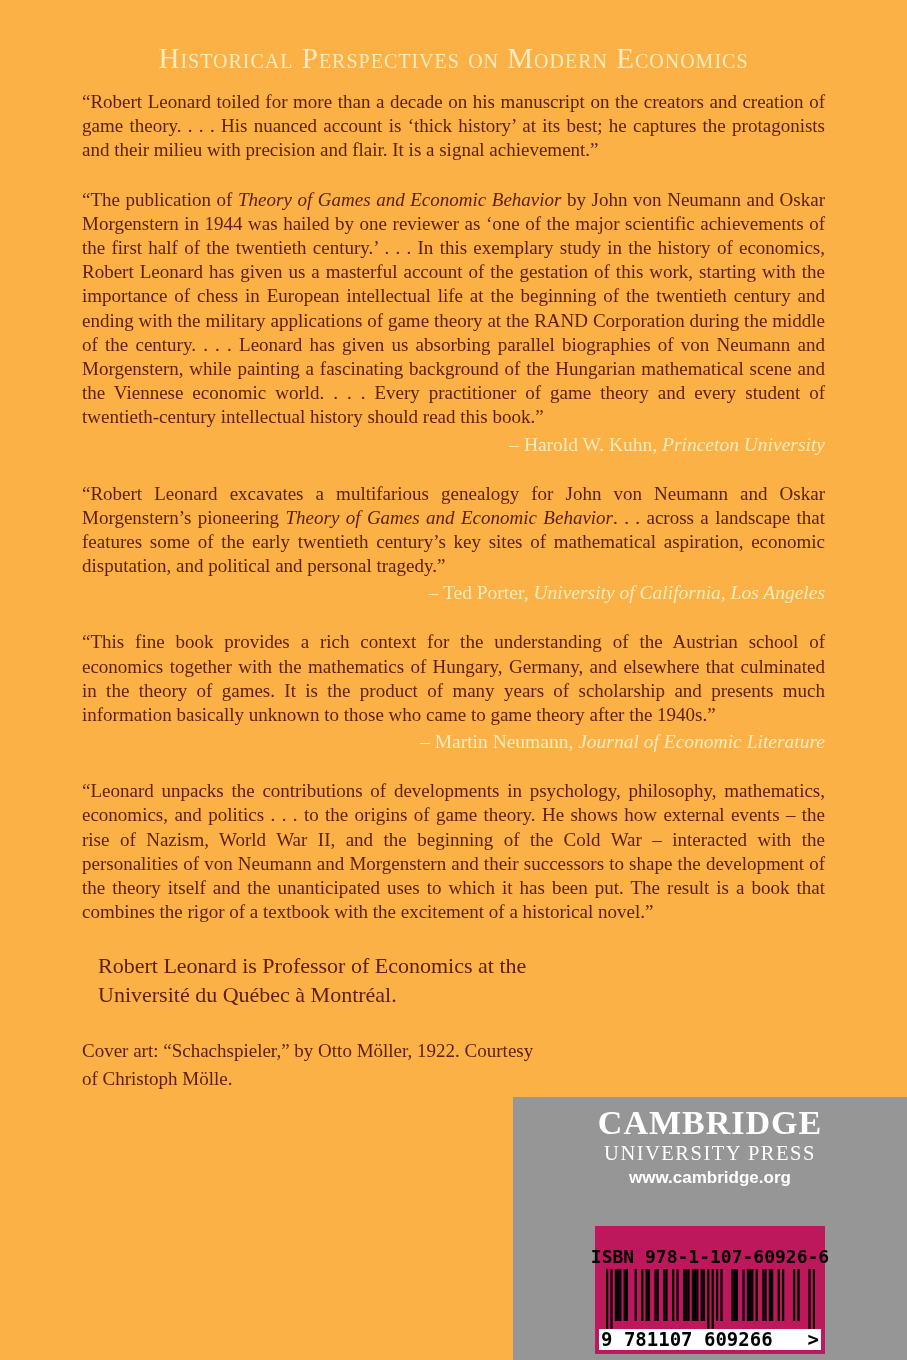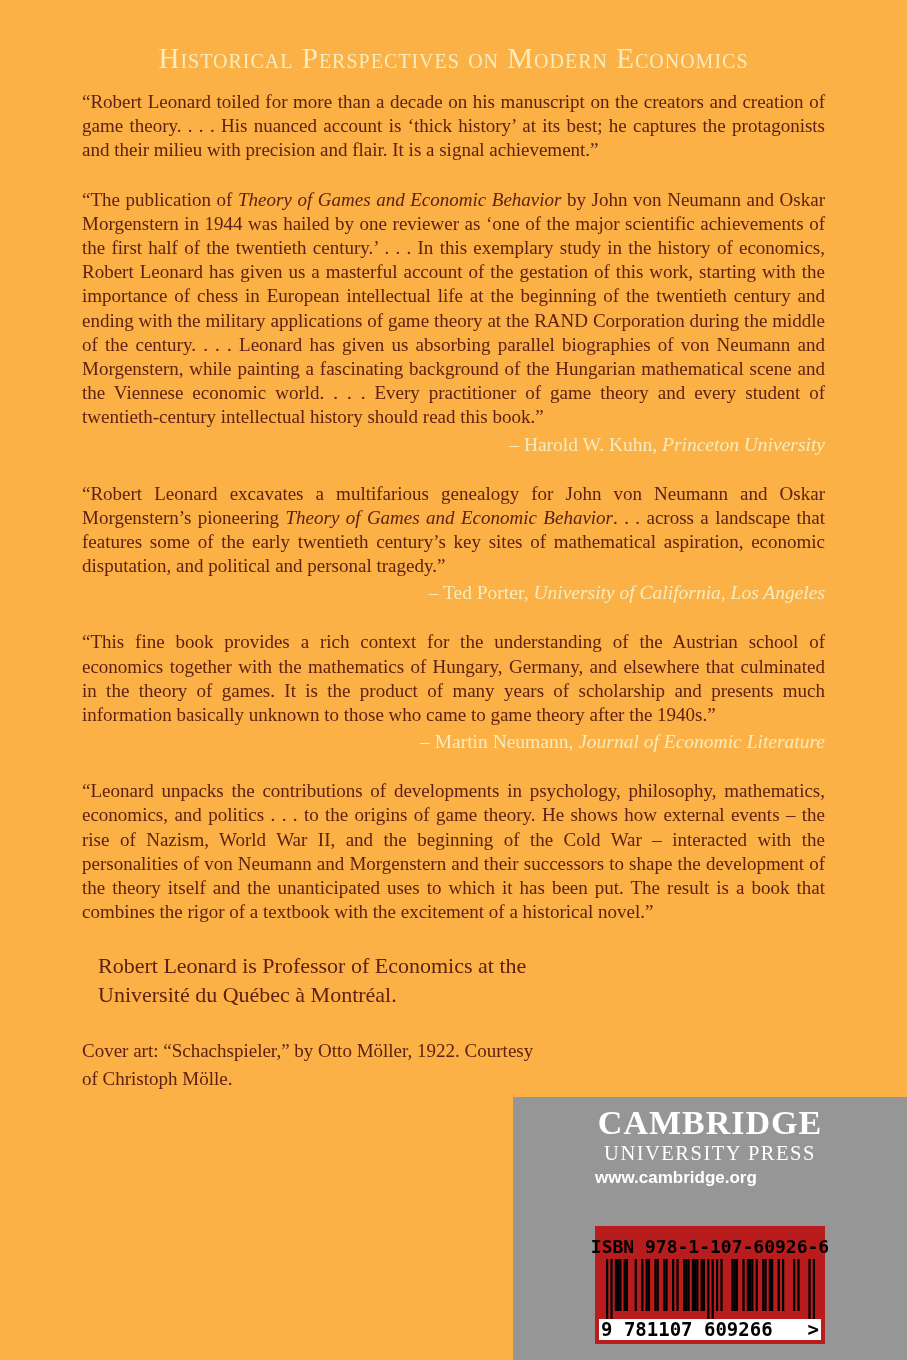--- a/index.html
+++ b/index.html
@@ -88,28 +88,28 @@
     letter-spacing:1.5px;
     text-align:center;
     white-space:nowrap;
   }
   .website{
     font-family:"Liberation Sans",sans-serif;
     font-weight:bold;
     font-size:17px;
     line-height:22px;
     margin-top:2px;
-    text-align:left;
+    text-align:center;
   }
   .isbn-box{
     width:230px;
     box-sizing:border-box;
-    background:#b91c1c;
+    background:#be185d;
     margin-top:9px;
-    padding:10px 4px 4px 4px;
+    padding:20px 4px 4px 4px;
     display:flex;flex-direction:column;align-items:center;
   }
   .isbn-label{
     font-family:"DejaVu Sans Mono",monospace;
     font-weight:bold;
     font-size:18px;
     line-height:22px;
     color:#000;
     white-space:nowrap;
   }

